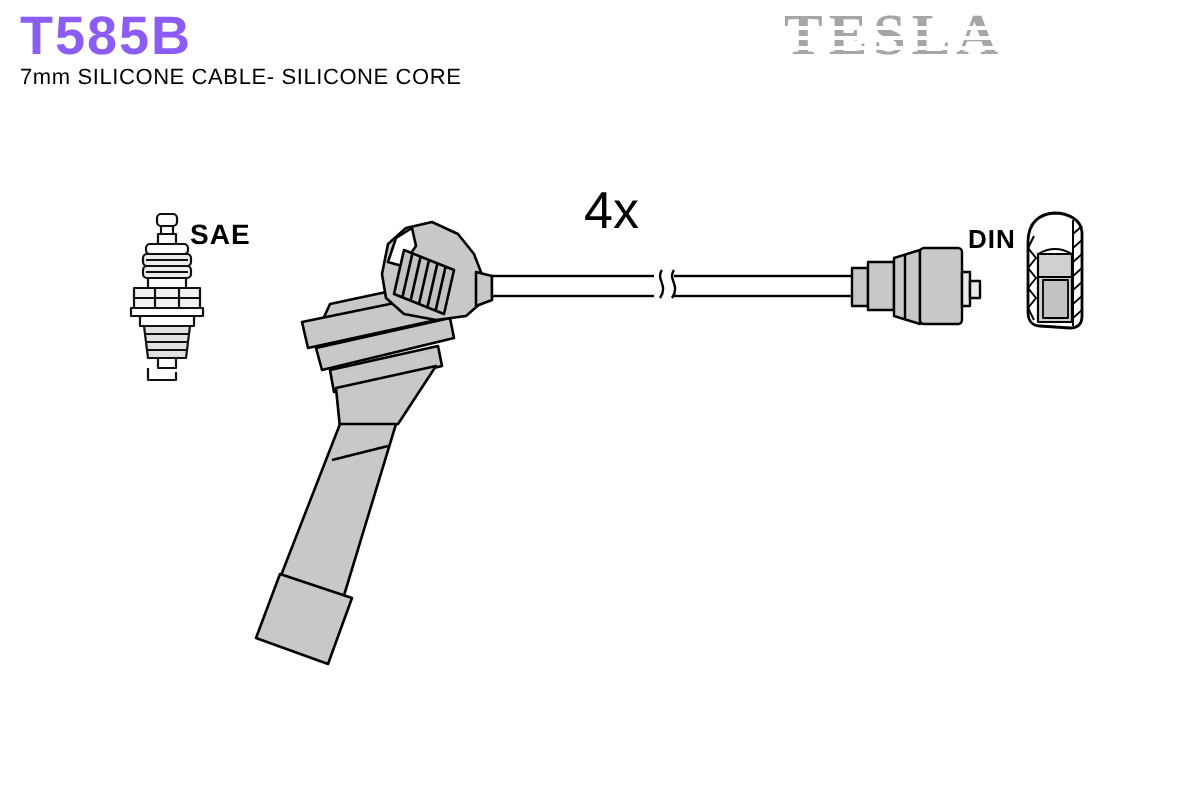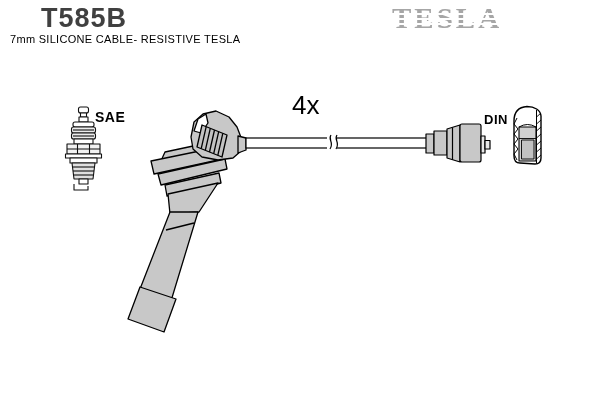--- a/index.html
+++ b/index.html
@@ -1,39 +1,39 @@
 <!DOCTYPE html>
 <html><head>
 <meta charset="utf-8">
 <style>
   html,body{margin:0;padding:0;}
   body{width:600px;height:400px;background:#ffffff;overflow:hidden;position:relative;
        font-family:"Liberation Sans",sans-serif;}
   .page{position:absolute;inset:0;background:#fff;}
   .part-number{position:absolute;left:10px;top:4px;font-weight:700;font-size:27px;
-       letter-spacing:1px;color:#404040;line-height:28px;margin-left:31px;}
+       letter-spacing:1px;color:#8b5cf6;line-height:28px;}
   .subtitle{position:absolute;left:10px;top:33px;font-size:11px;color:#000;
        letter-spacing:.3px;white-space:pre;}
   .brand-wrap{position:absolute;left:392px;top:4px;width:112px;height:32px;}
   .brand-text{font-family:"Liberation Serif",serif;font-weight:700;font-size:29px;
        line-height:29px;color:#a6a6a6;letter-spacing:3px;}
   .stripe{position:absolute;left:0;width:108px;height:2px;background:#fff;}
   .s1{top:9px}.s2{top:14px}.s3{top:19px}.s4{top:24px}
   svg.diagram{position:absolute;left:0;top:0;}
   svg text{font-family:"Liberation Sans",sans-serif;fill:#000;}
   .lbl{font-weight:700;font-size:14px;letter-spacing:.5px;}
   .qty{font-size:26px;font-weight:400;}
 </style>
 </head>
 <body>
 
 <div class="page">
 
   <div class="part-number">T585B</div>
-  <div class="subtitle">7mm SILICONE CABLE- RESISTIVE TESLA</div>
+  <div class="subtitle">7mm SILICONE CABLE- SILICONE CORE</div>
 
   <div class="brand-wrap">
     <span class="brand-text">TESLA</span>
     <div class="stripe s1"></div>
     <div class="stripe s2"></div>
     <div class="stripe s3"></div>
     <div class="stripe s4"></div>
   </div>
 
   <svg class="diagram" width="600" height="400" viewBox="0 0 600 400">

